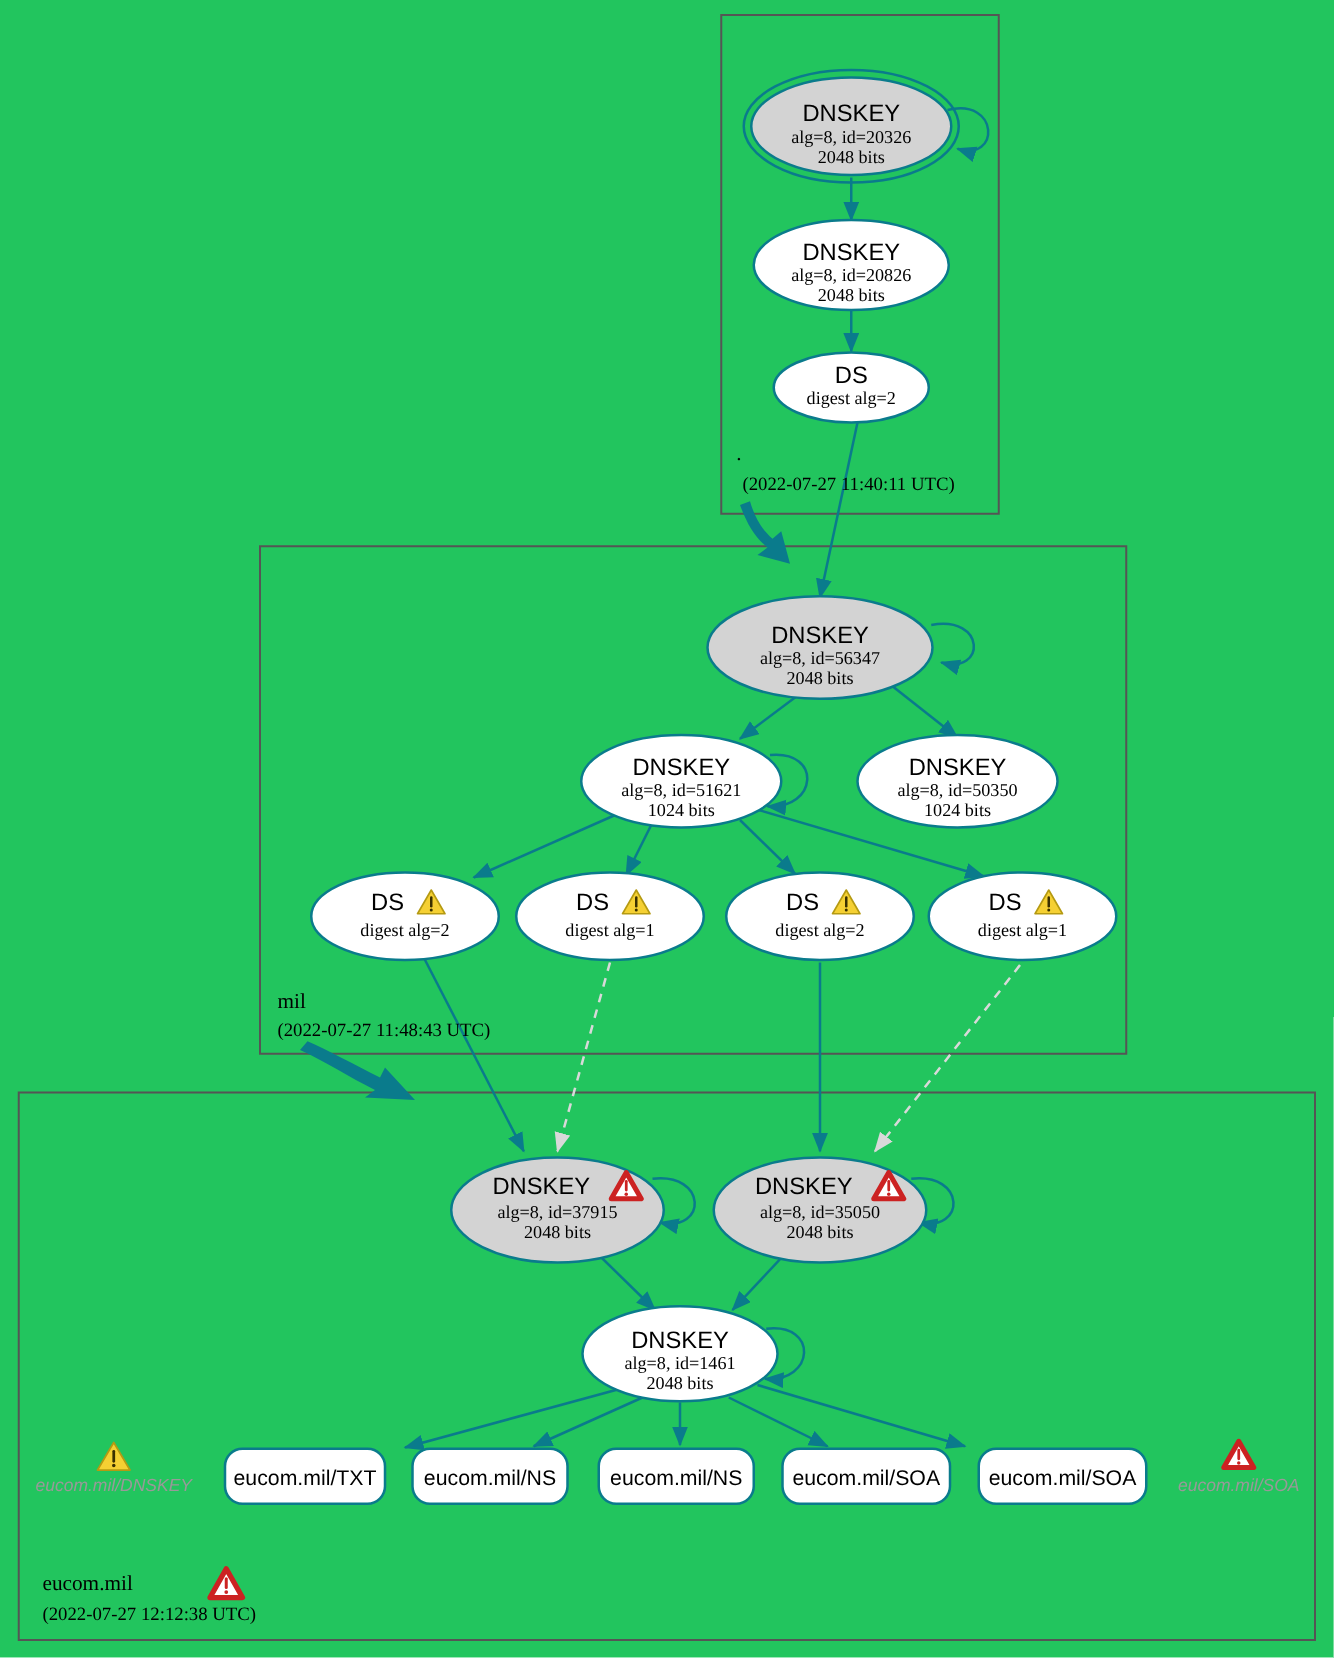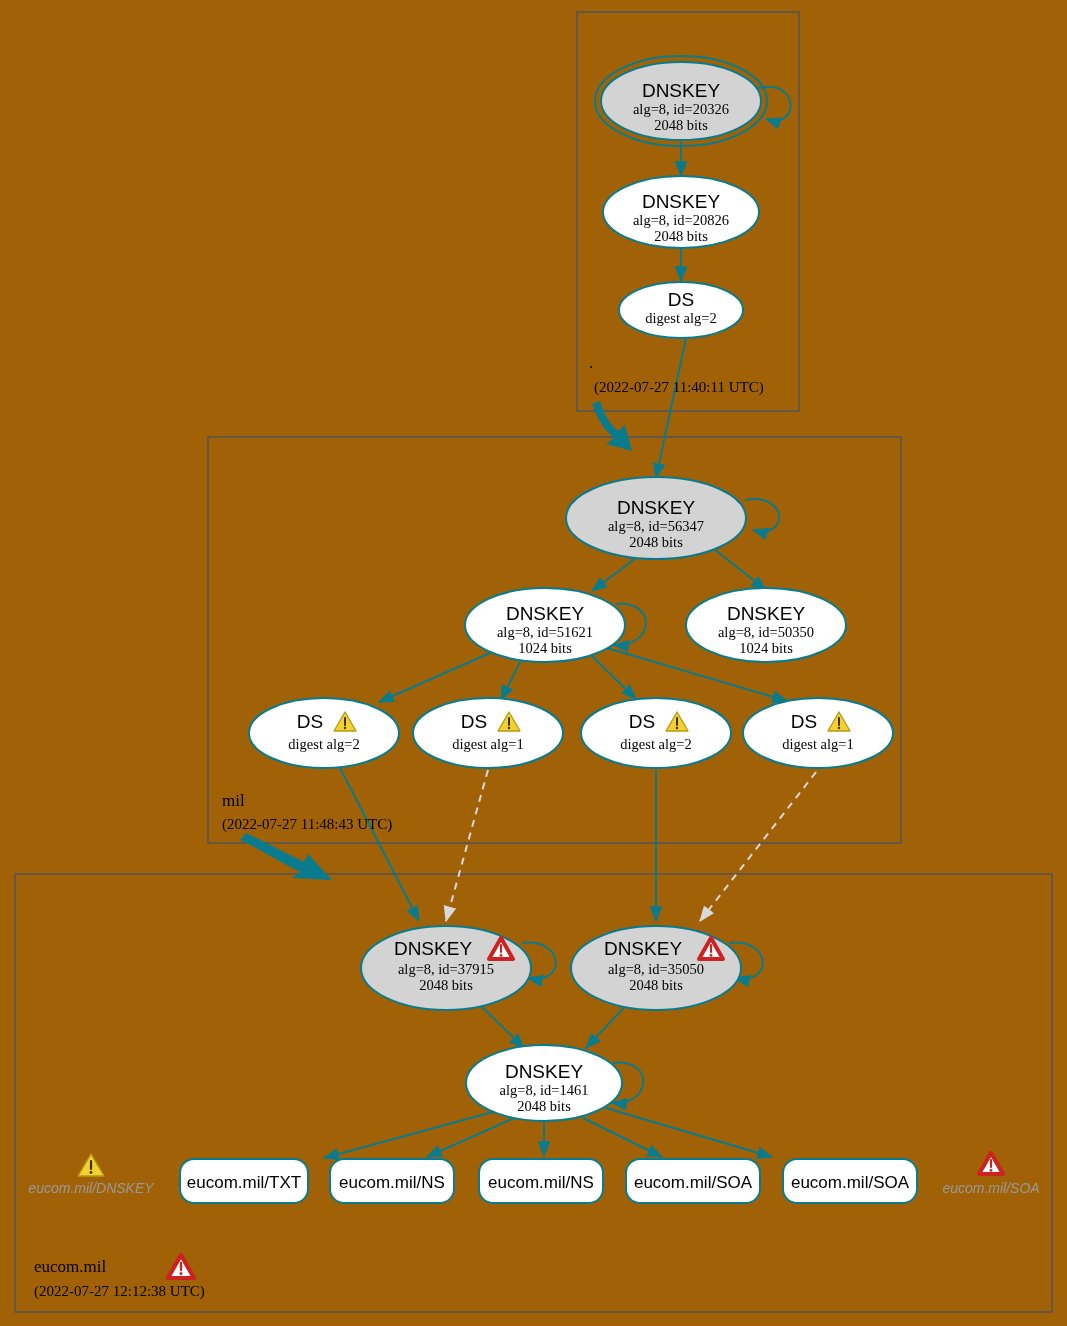--- a/index.html
+++ b/index.html
@@ -1,17 +1,17 @@
 <!DOCTYPE html>
 <html><head>
 <meta charset="utf-8">
 <style>
   html,body{margin:0;padding:0;background:#ffffff;}
   body{font-family:"Liberation Serif",serif;}
-  #stage{position:relative;width:1067px;height:1326px;background:#a16207;overflow:hidden;text-decoration:underline;}
+  #stage{position:relative;width:1067px;height:1326px;background:#22c55e;overflow:hidden;text-decoration:underline;}
   svg{display:block;}
   .zone-box{fill:none;stroke:#555555;stroke-width:1.6;}
   .node-ell{fill:#ffffff;stroke:#0a7b8c;stroke-width:2;}
   .node-ell.shaded{fill:#d3d3d3;}
   .node-ell.anchor-outer{fill:none;stroke:#0a7b8c;stroke-width:2;}
   .rr-box{fill:#ffffff;stroke:#0a7b8c;stroke-width:2;}
   .edge{fill:none;stroke:#0a7b8c;stroke-width:2;}
   .edge-dash{fill:none;stroke:#d9d9d9;stroke-width:2;stroke-dasharray:7 6;}
   .thick-arrow{fill:#0a7b8c;stroke:none;}
   .t{font-family:"Liberation Sans",sans-serif;fill:#000000;text-anchor:middle;}

